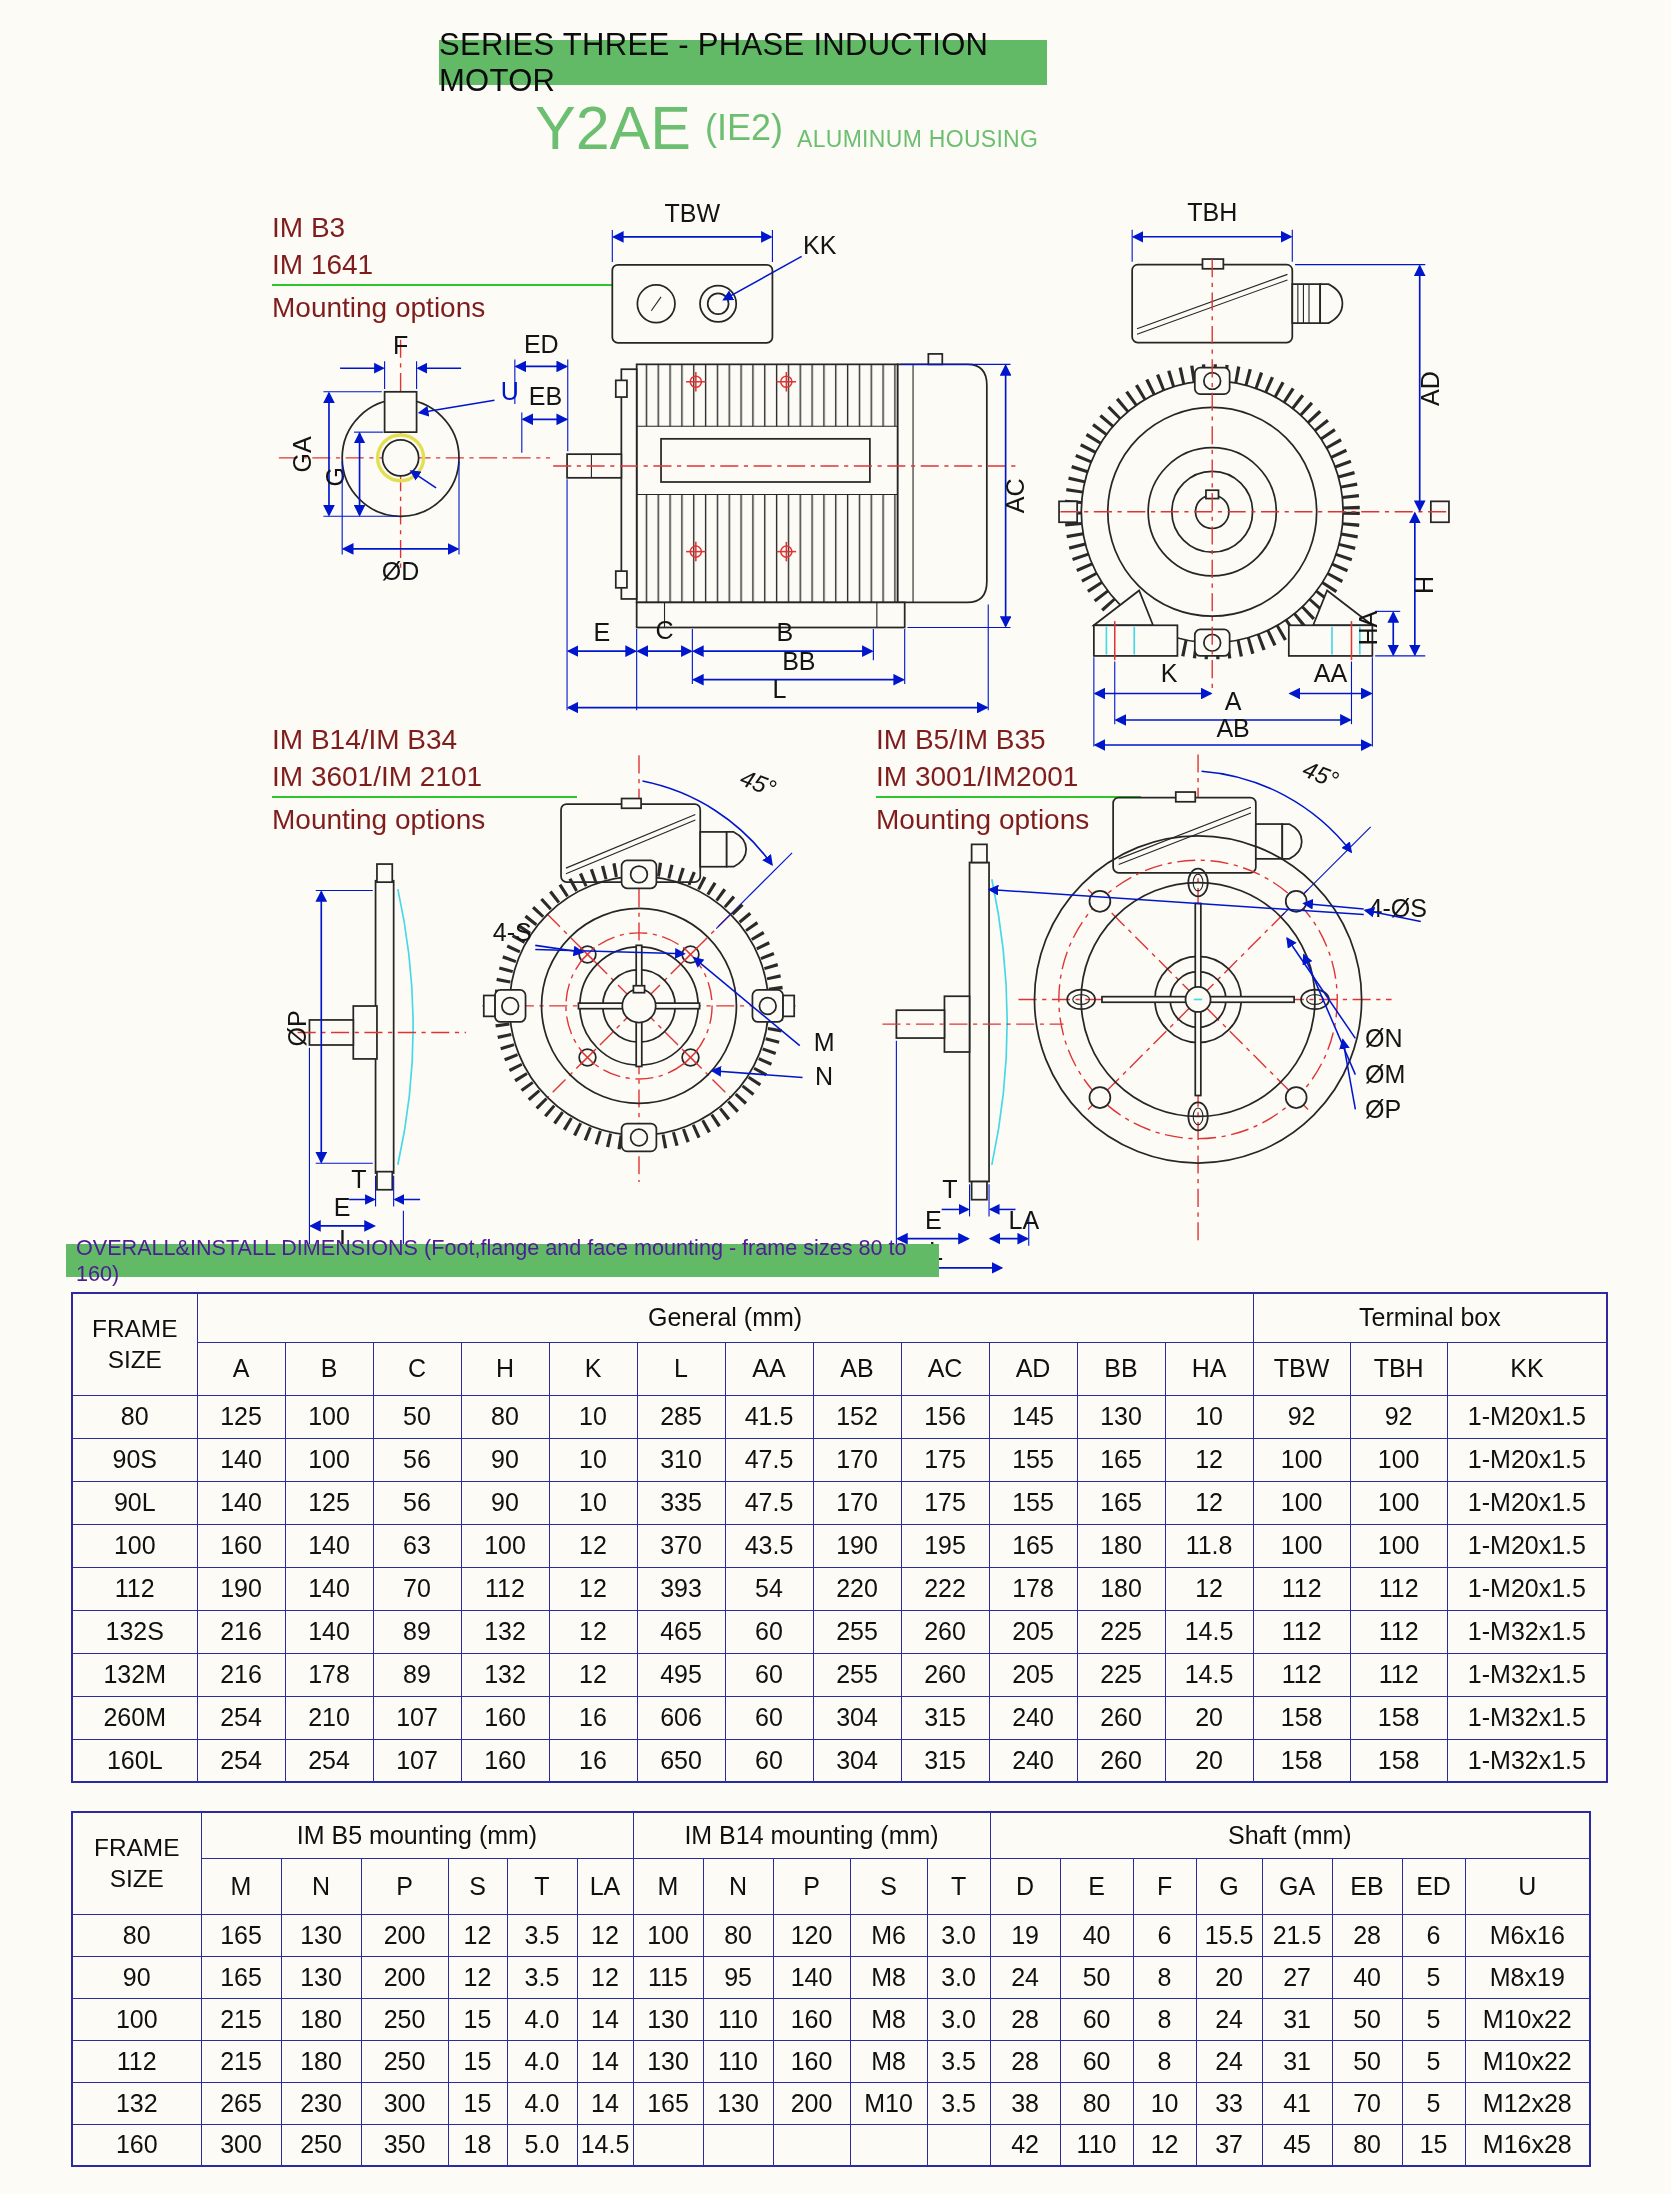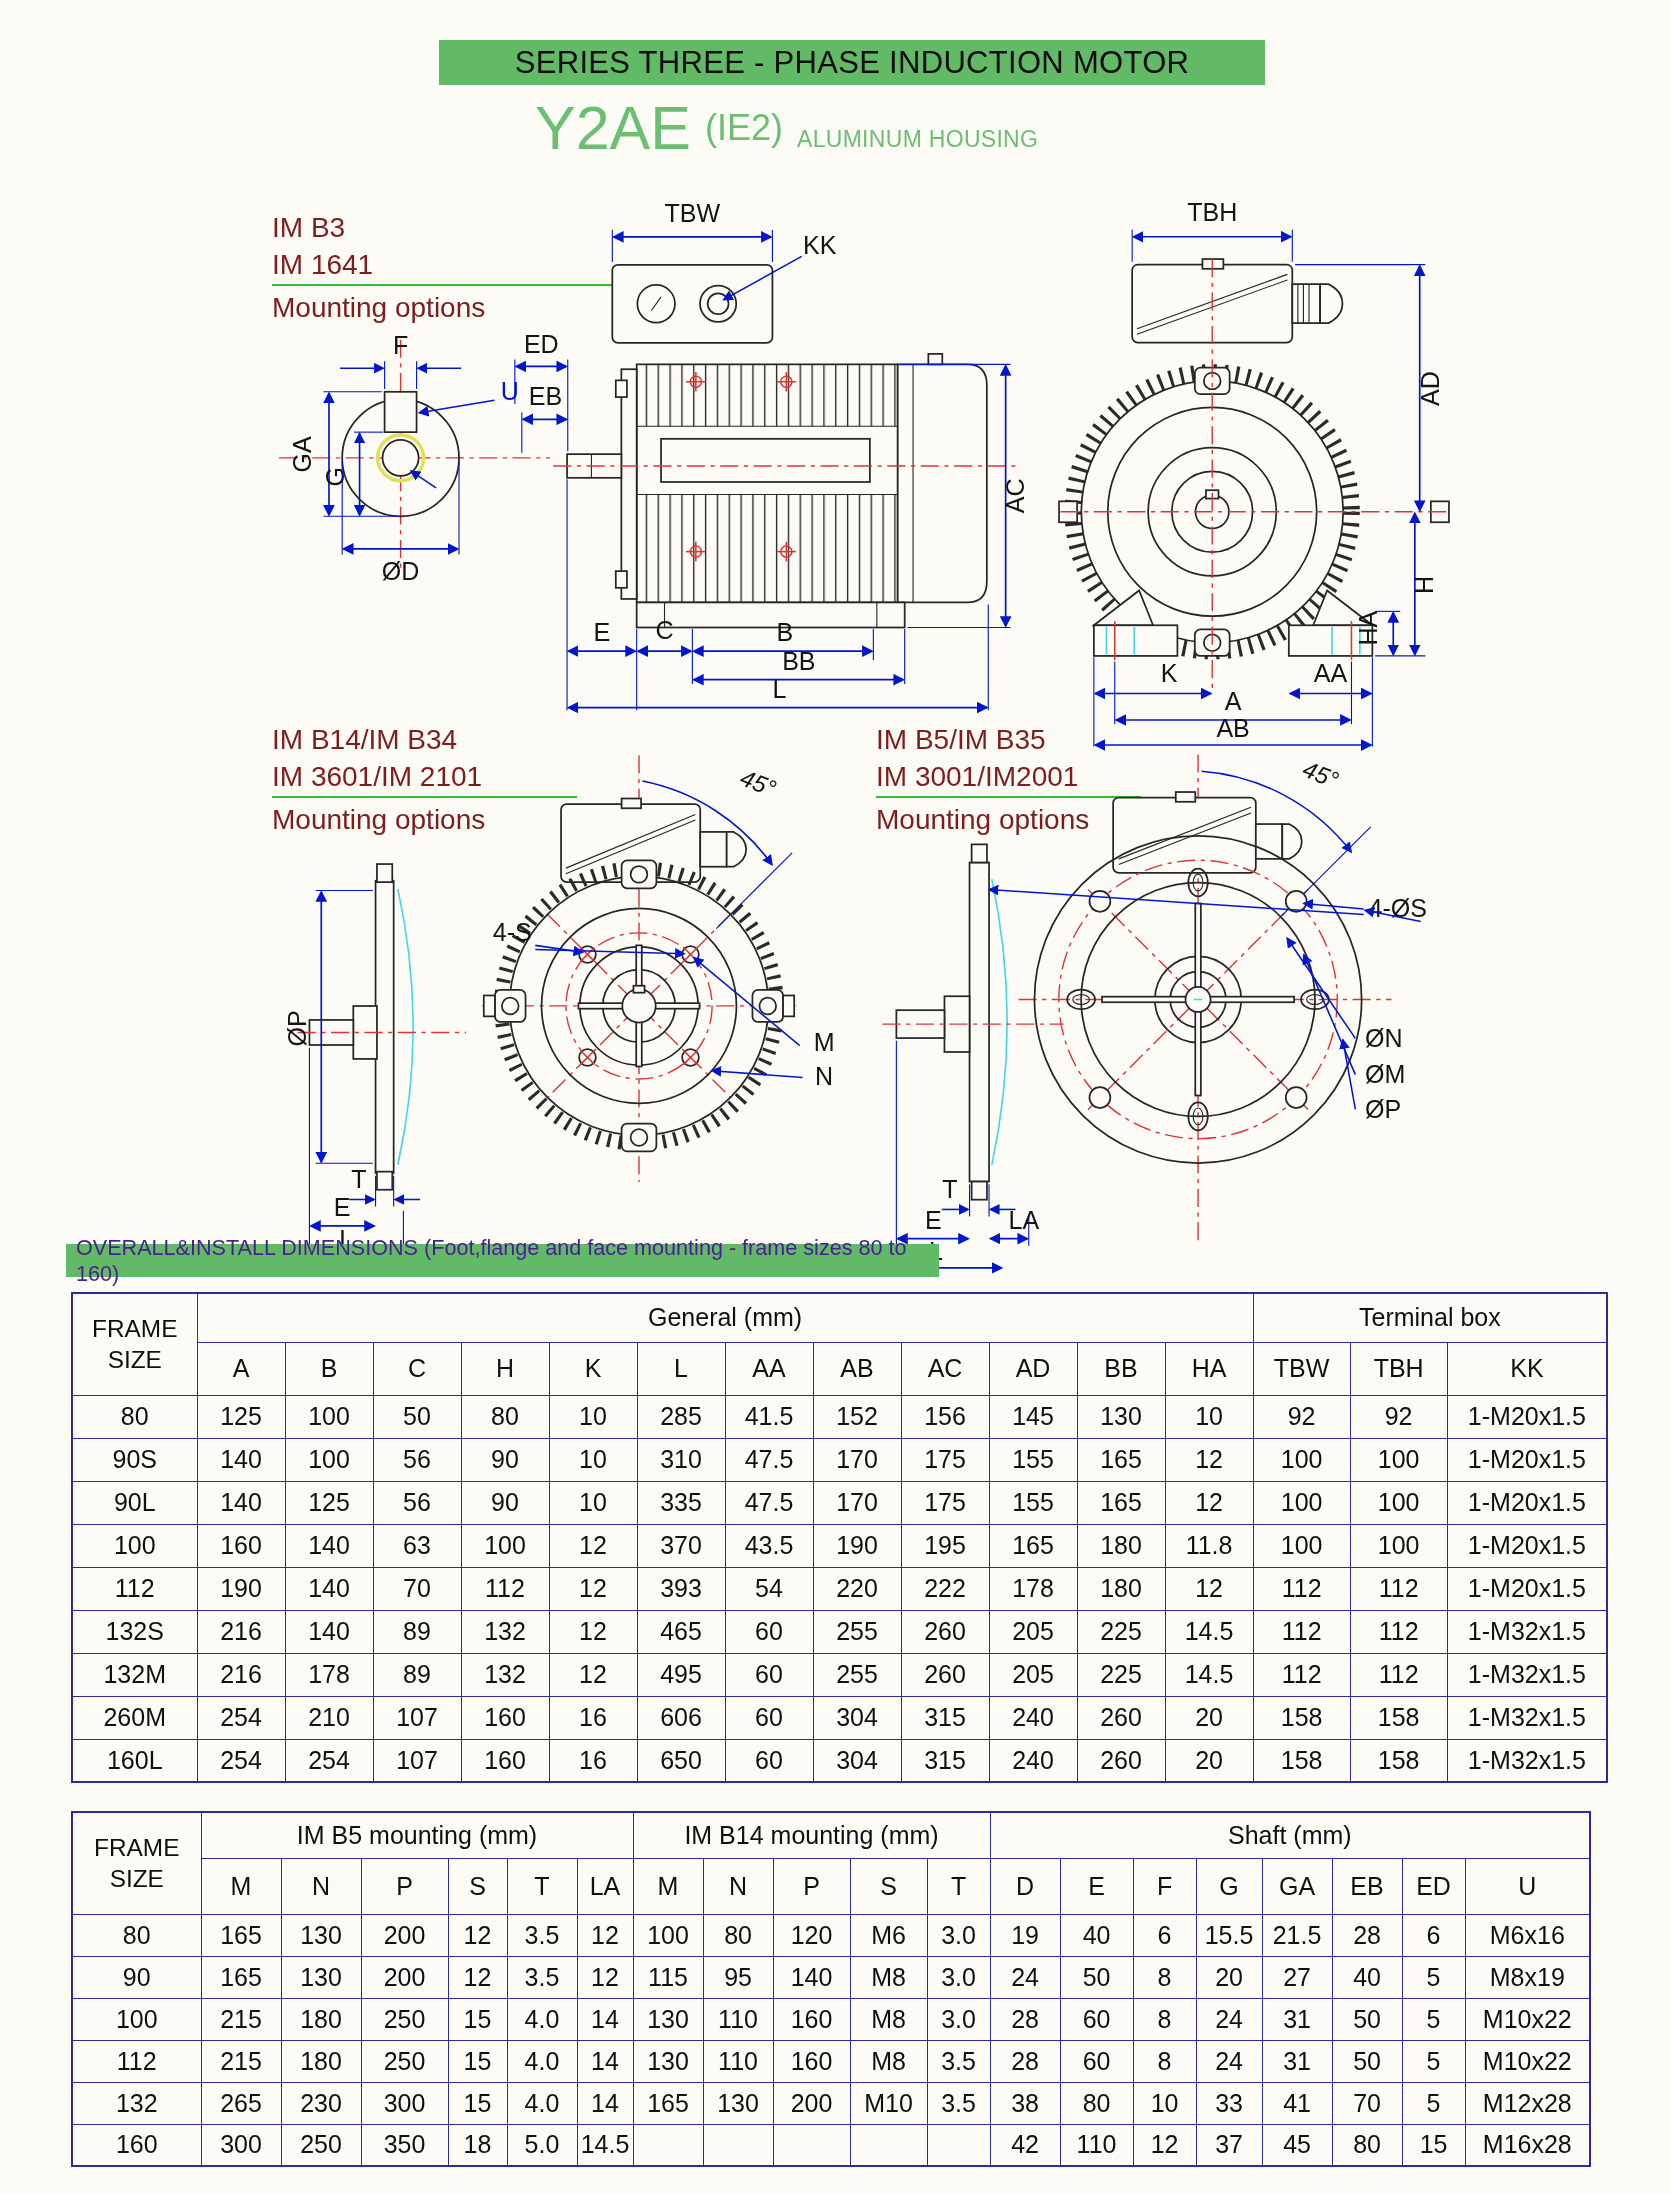--- a/index.html
+++ b/index.html
@@ -16,21 +16,21 @@
   .kf{stroke:#262626;stroke-width:2.5;fill:var(--paper,#fcfbf6)}
   .kt{stroke:#262626;stroke-width:1.6;fill:none}
   .d{stroke:var(--dim);stroke-width:2.4;fill:none;marker-start:url(#ma);marker-end:url(#ma)}
   .dl{stroke:var(--dim);stroke-width:2.2;fill:none;marker-end:url(#ma)}
   .dx{stroke:var(--dim);stroke-width:1.6;fill:none}
   .r{stroke:var(--center);stroke-width:2;fill:none;stroke-dasharray:26 8 6 8}
   .rs{stroke:var(--center);stroke-width:2.2;fill:none}
   .cy{stroke:var(--hatch);stroke-width:2.4;fill:none}
   .yl{stroke:#e4df52;stroke-width:5;fill:none}
   
-  .banner{left:439px;top:40px;width:826px;height:45px;background:var(--green);
+  .banner{left:439px;top:40px;width:608px;height:45px;background:var(--green);
           display:flex;align-items:center;justify-content:center;font-size:31px;
           letter-spacing:0.3px;color:#0c0c0c}
   .title{left:535px;top:96px;display:flex;align-items:flex-end;gap:14px;color:var(--green_text)}
   .t-main{font-size:61px;font-weight:normal;line-height:64px}
   .t-ie{font-size:36px;font-weight:normal;line-height:64px}
   .t-sub{font-size:23px;font-weight:normal;padding-bottom:7px;letter-spacing:0.3px}
   
   .mount{font-size:28px;line-height:37px;color:#7f1d1d}
   .gl{border-top:2.8px solid #2dc72d;margin:0.7px 0 3.5px}
   

